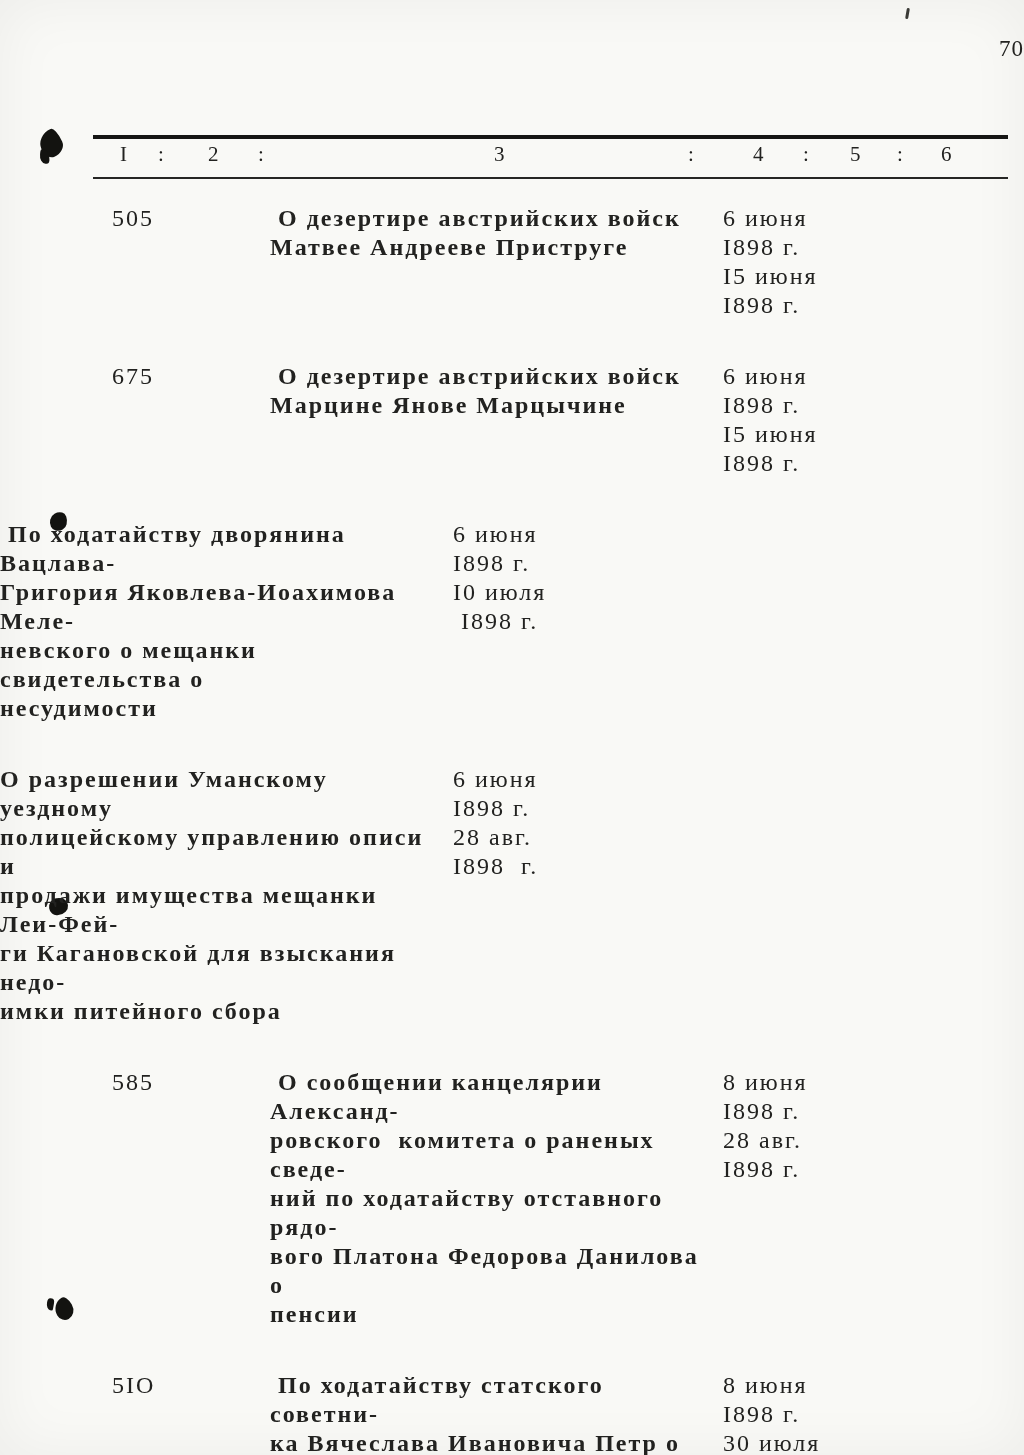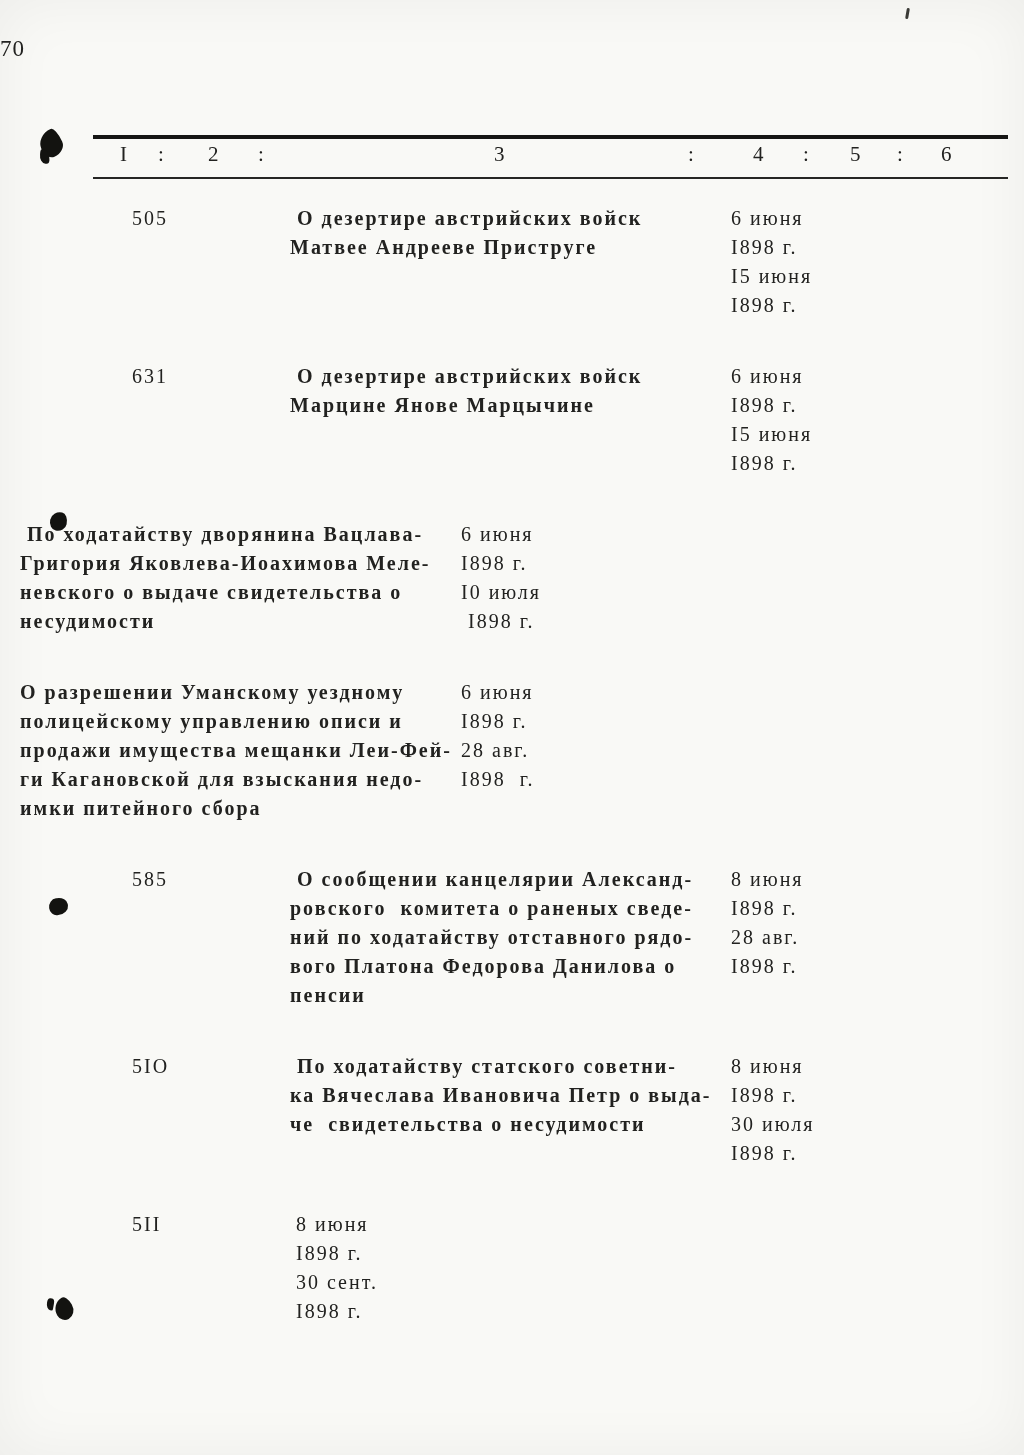--- a/index.html
+++ b/index.html
@@ -12,21 +12,21 @@
     font-family: "Liberation Serif", serif;
     color: #222220;
     overflow: hidden;
     box-shadow: inset 0 0 60px rgba(0,0,0,0.05);
   }
   .page-number {
     position: absolute;
     top: 36px;
     left: 0;
     width: 100%;
-    text-align: left;
+    text-align: right;
     font-size: 23px;
     letter-spacing: 1px;
   }
   .rule {
     position: absolute;
     left: 93px;
     right: 16px;
     background: #161614;
   }
   .rule-top { top: 135px; height: 4px; }
@@ -46,38 +46,38 @@
   .hc6 { left: 941px; }
   .rows {
     position: absolute;
     top: 204px;
     left: 0;
     width: 1024px;
   }
   .row {
     display: flex;
     margin-bottom: 42px;
-    font-size: 20px;
+    font-size: 24px;
     line-height: 29px;
     letter-spacing: 2px;
-    padding-left: 20px;
   }
   .cell-num {
     flex: 0 0 270px;
     padding-left: 112px;
   }
   .cell-desc {
     flex: 0 0 435px;
     white-space: pre-wrap;
     font-weight: bold;
   }
   .cell-dates {
     flex: 1 1 auto;
     white-space: pre-wrap;
     padding-left: 6px;
+    margin-left: 12px;
   }
   .stain {
     position: absolute;
     background: #131310;
   }
   .stain-1 { left: 40px; top: 130px; width: 22px; height: 27px;
              border-radius: 75% 25% 60% 40% / 55% 60% 40% 45%;
              transform: rotate(-24deg); }
   .stain-1::after { content:""; position:absolute; left:-5px; top:16px; width:10px; height:14px;
              background:#131310; border-radius: 20% 80% 30% 70%; transform: rotate(30deg); }
@@ -130,33 +130,33 @@
       <div class="cell-num">505</div>
       <div class="cell-desc"> О дезертире австрийских войск
 Матвее Андрееве Приструге</div>
       <div class="cell-dates">6 июня
 I898 г.
 I5 июня
 I898 г.</div>
     </div>
 
     <div class="row">
-      <div class="cell-num">631</div>
+      <div class="cell-num">675</div>
       <div class="cell-desc"> О дезертире австрийских войск
 Марцине Янове Марцычине</div>
       <div class="cell-dates">6 июня
 I898 г.
 I5 июня
 I898 г.</div>
     </div>
 
     <div class="row">
       <div class="cell-desc"> По ходатайству дворянина Вацлава-
 Григория Яковлева-Иоахимова Меле-
-невского о выдаче свидетельства о
+невского о мещанки свидетельства о
 несудимости</div>
       <div class="cell-dates">6 июня
 I898 г.
 I0 июля
  I898 г.</div>
     </div>
 
     <div class="row">
       <div class="cell-desc">О разрешении Уманскому уездному
 полицейскому управлению описи и

